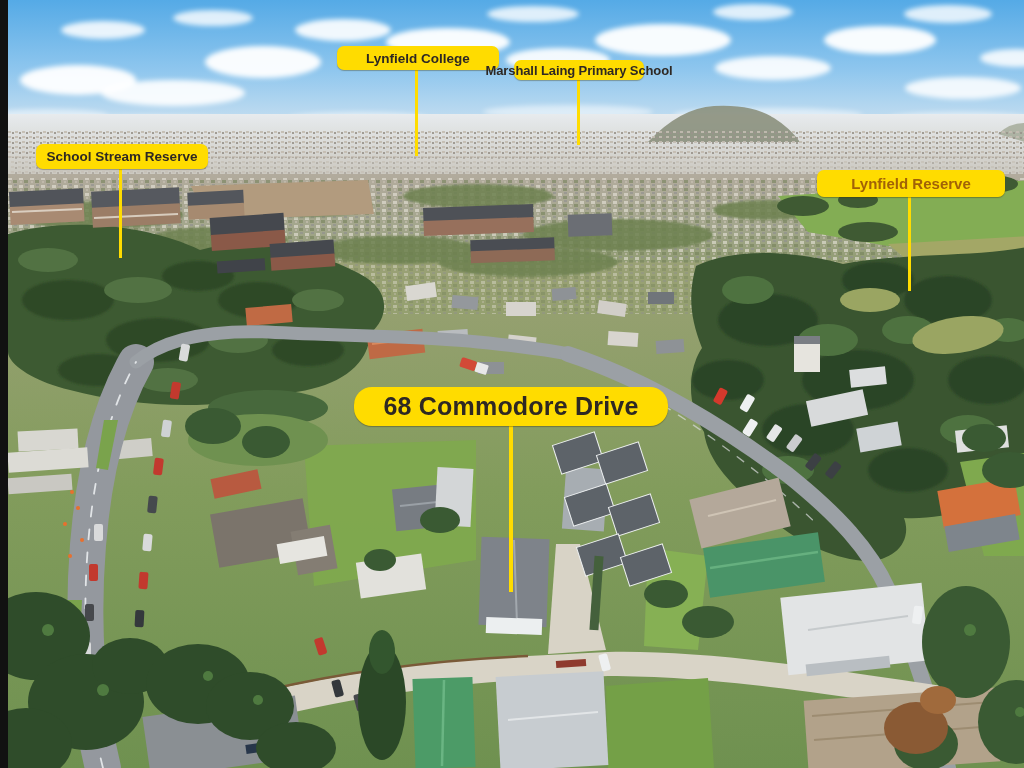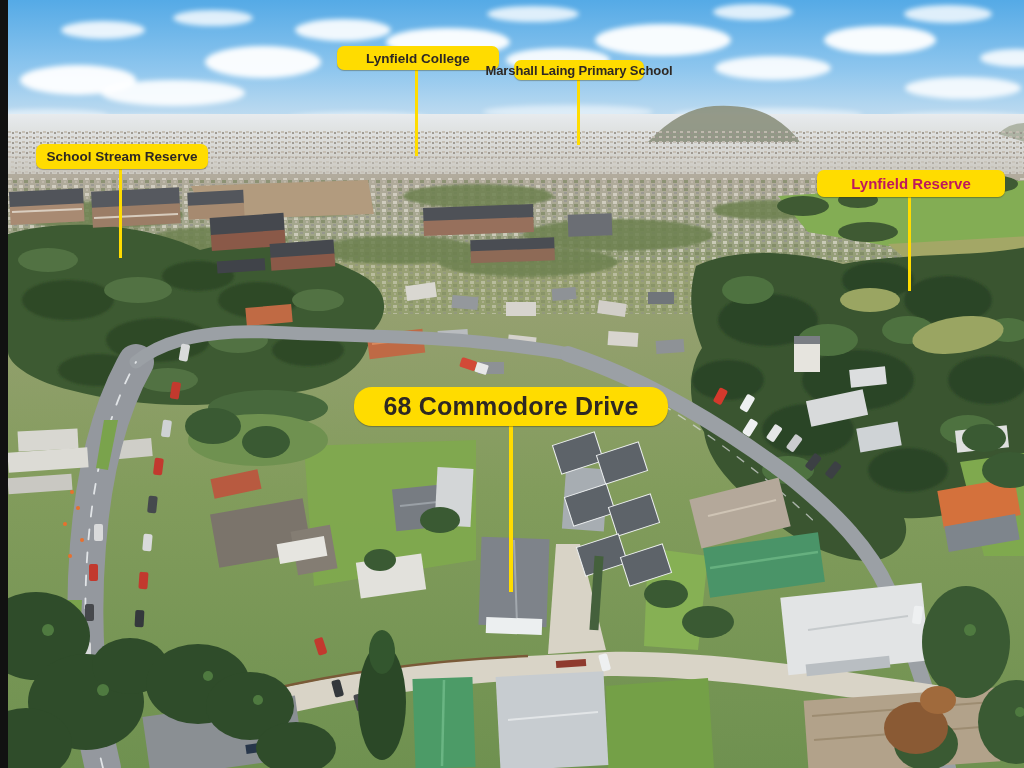--- a/index.html
+++ b/index.html
@@ -402,20 +402,20 @@
 
   <div class="callout-box" style="left: 329px; top: 46px; width: 162px; height: 24px; font-size: 13.5px; background: rgb(255, 220, 0); color: rgb(46, 40, 35);">
     <span>Lynfield College</span>
   </div>
   <div class="callout-box" style="left: 506px; top: 60px; width: 130px; height: 20px; font-size: 13px; letter-spacing: -0.1px; background: rgb(255, 220, 0); color: rgb(46, 40, 35);">
     <span>Marshall Laing Primary School</span>
   </div>
   <div class="callout-box" style="left: 28px; top: 144px; width: 172px; height: 25px; font-size: 13.5px; background: rgb(255, 220, 0); color: rgb(46, 40, 35);">
     <span>School Stream Reserve</span>
   </div>
-  <div class="callout-box" style="left: 809px; top: 170px; width: 188px; height: 27px; font-size: 15px; background: rgb(255, 220, 0); color: #be185d;">
+  <div class="callout-box" style="left: 809px; top: 170px; width: 188px; height: 27px; font-size: 15px; background: rgb(255, 220, 0); color: #a16207;">
     <span>Lynfield Reserve</span>
   </div>
   <div class="callout-box cb-lg" style="left: 346px; top: 387px; width: 314px; height: 39px; font-size: 25px; background: rgb(255, 220, 0); color: rgb(46, 40, 35);">
     <span>68 Commodore Drive</span>
   </div>
 
 </div>
 
 </body></html>

